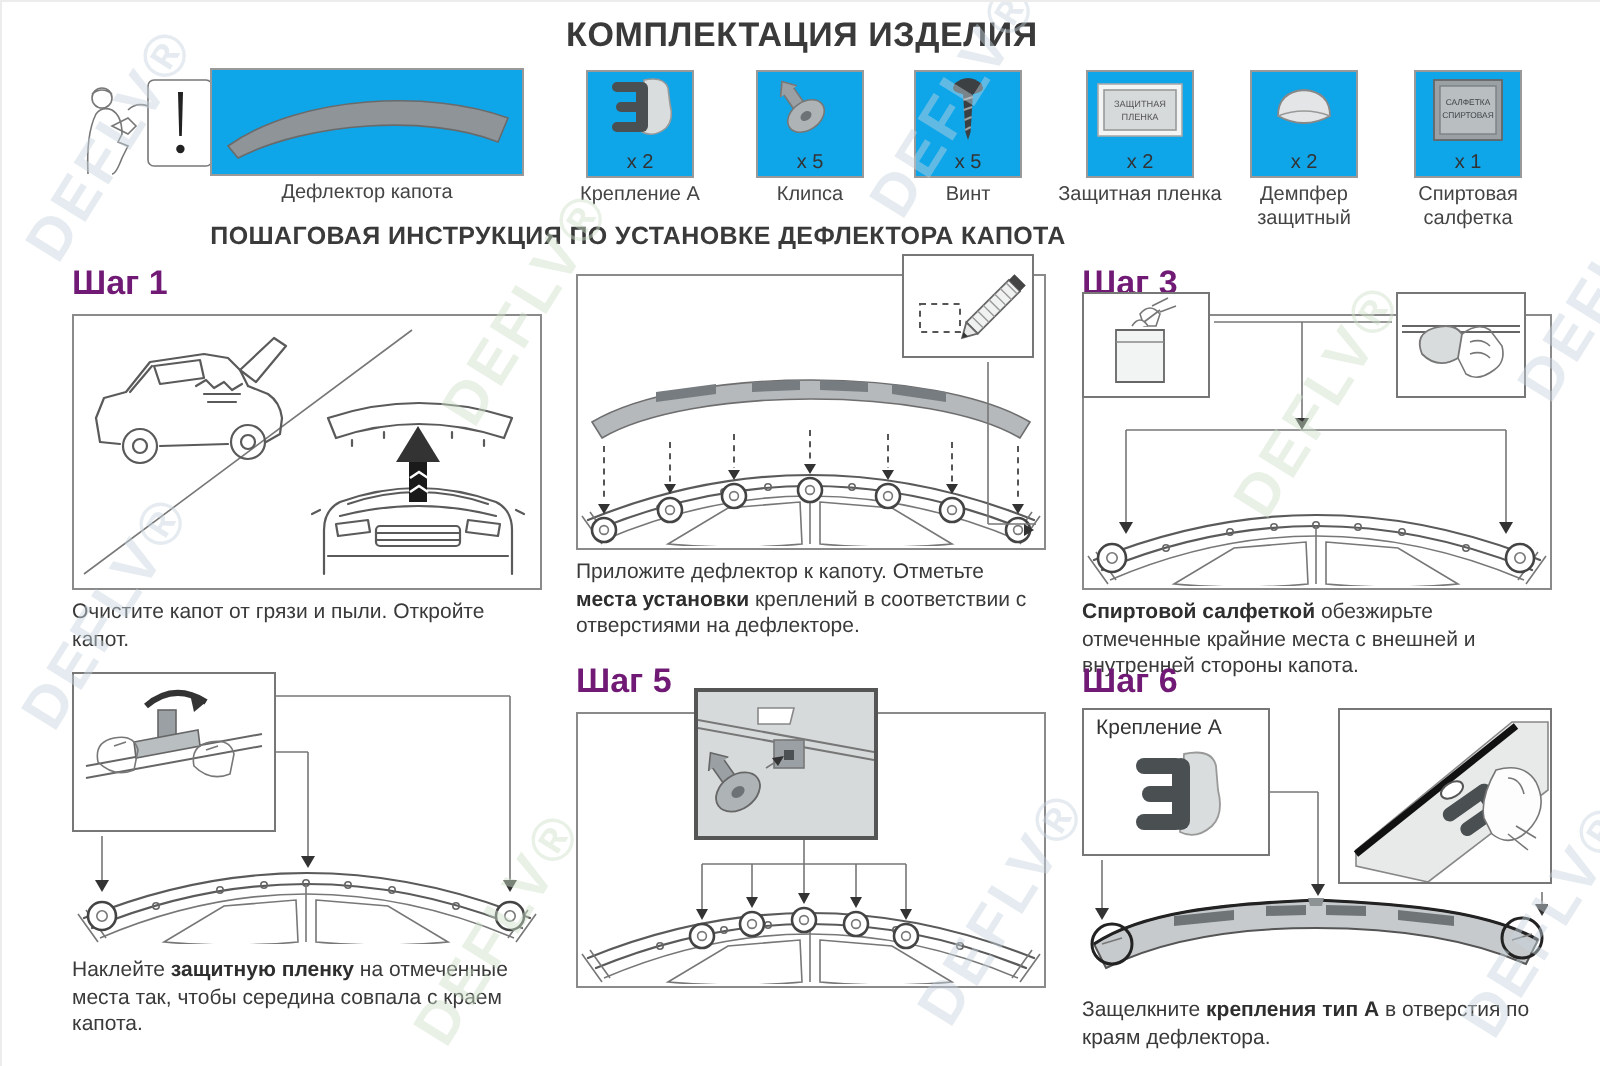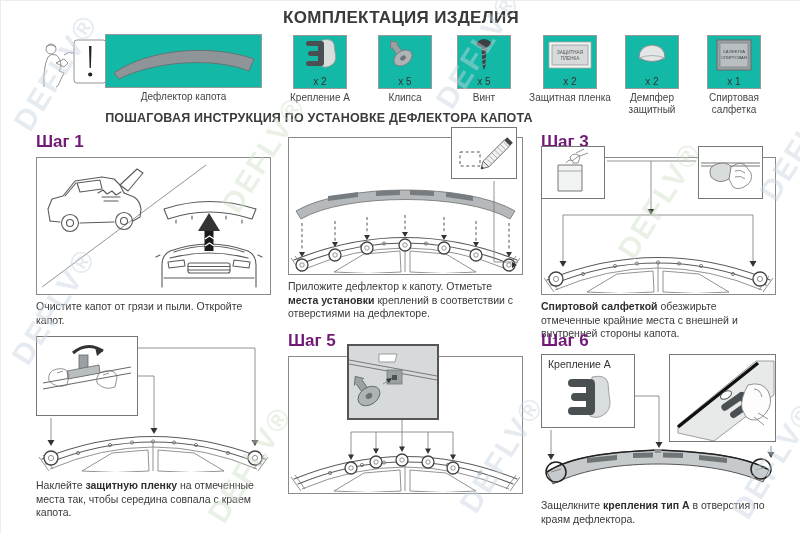--- a/index.html
+++ b/index.html
@@ -8,21 +8,21 @@
   
   .wm{position:absolute;font-weight:bold;font-size:30px;letter-spacing:2px;
       transform:rotate(-58deg);transform-origin:0 0;opacity:.45;pointer-events:none;z-index:5;white-space:nowrap;}
   .wm.blue{color:#c7d5de;} .wm.green{color:#cfe2cb;}
   
   .kit-title{position:absolute;top:7px;left:0;width:800px;text-align:center;
              font-size:17px;font-weight:bold;color:#3a3a3a;letter-spacing:.3px;}
   .steps-title{position:absolute;top:110px;left:0;width:636px;text-align:center;
              font-size:12.5px;font-weight:bold;color:#3a3a3a;letter-spacing:.2px;}
   
-  .box{position:absolute;border:1px solid #999;background:#14b8a6;box-sizing:border-box;}
+  .box{position:absolute;border:1px solid #999;background:#0ea5e9;box-sizing:border-box;}
   .part-label{position:absolute;text-align:center;font-size:10px;line-height:1.15;color:#444;}
   .qty{position:absolute;bottom:1px;left:0;width:100%;text-align:center;font-size:10px;color:#333;}
   
   .step{position:absolute;width:235px;}
   .step-title{font-size:17px;font-weight:bold;color:#701a75;}
   .fig{position:relative;width:235px;height:140px;margin-top:3px;}
   .figbox{position:absolute;left:0;top:2px;width:233px;height:136px;border:1px solid #8a8a8a;background:#fff;}
   .figsvg{position:absolute;left:0;top:2px;width:233px;height:136px;}
   .inset{position:absolute;border:1px solid #777;background:#fff;box-sizing:border-box;z-index:2;}
   .caption{margin-top:5px;font-size:10.5px;line-height:1.3;color:#3a3a3a;padding-right:2px;}

